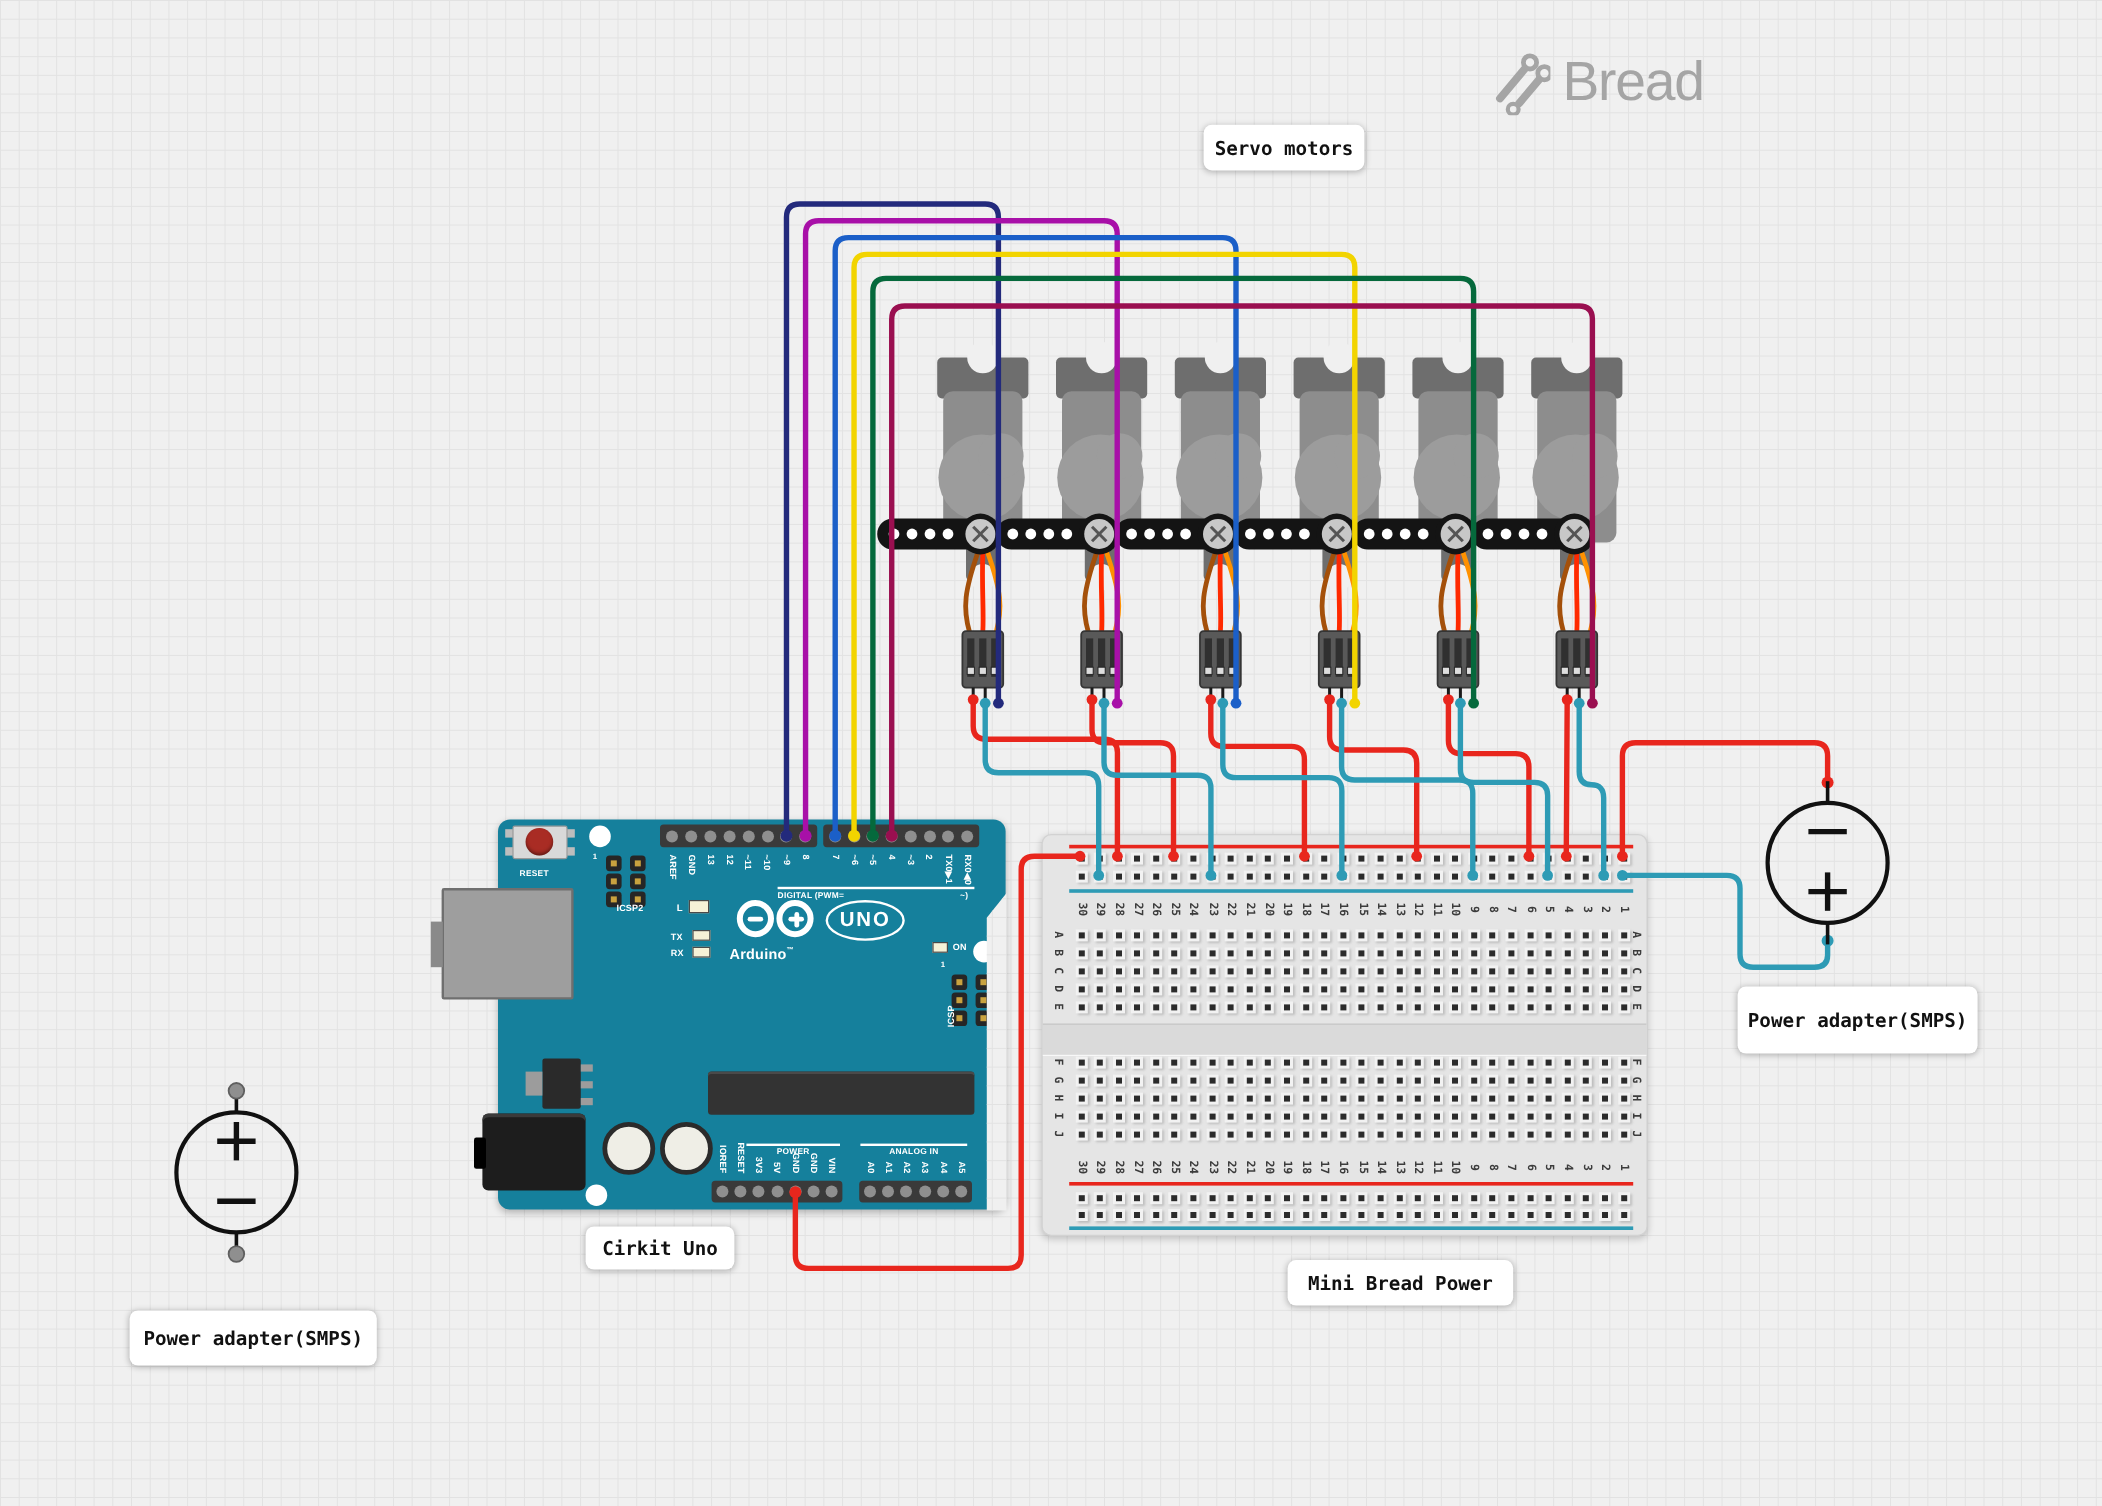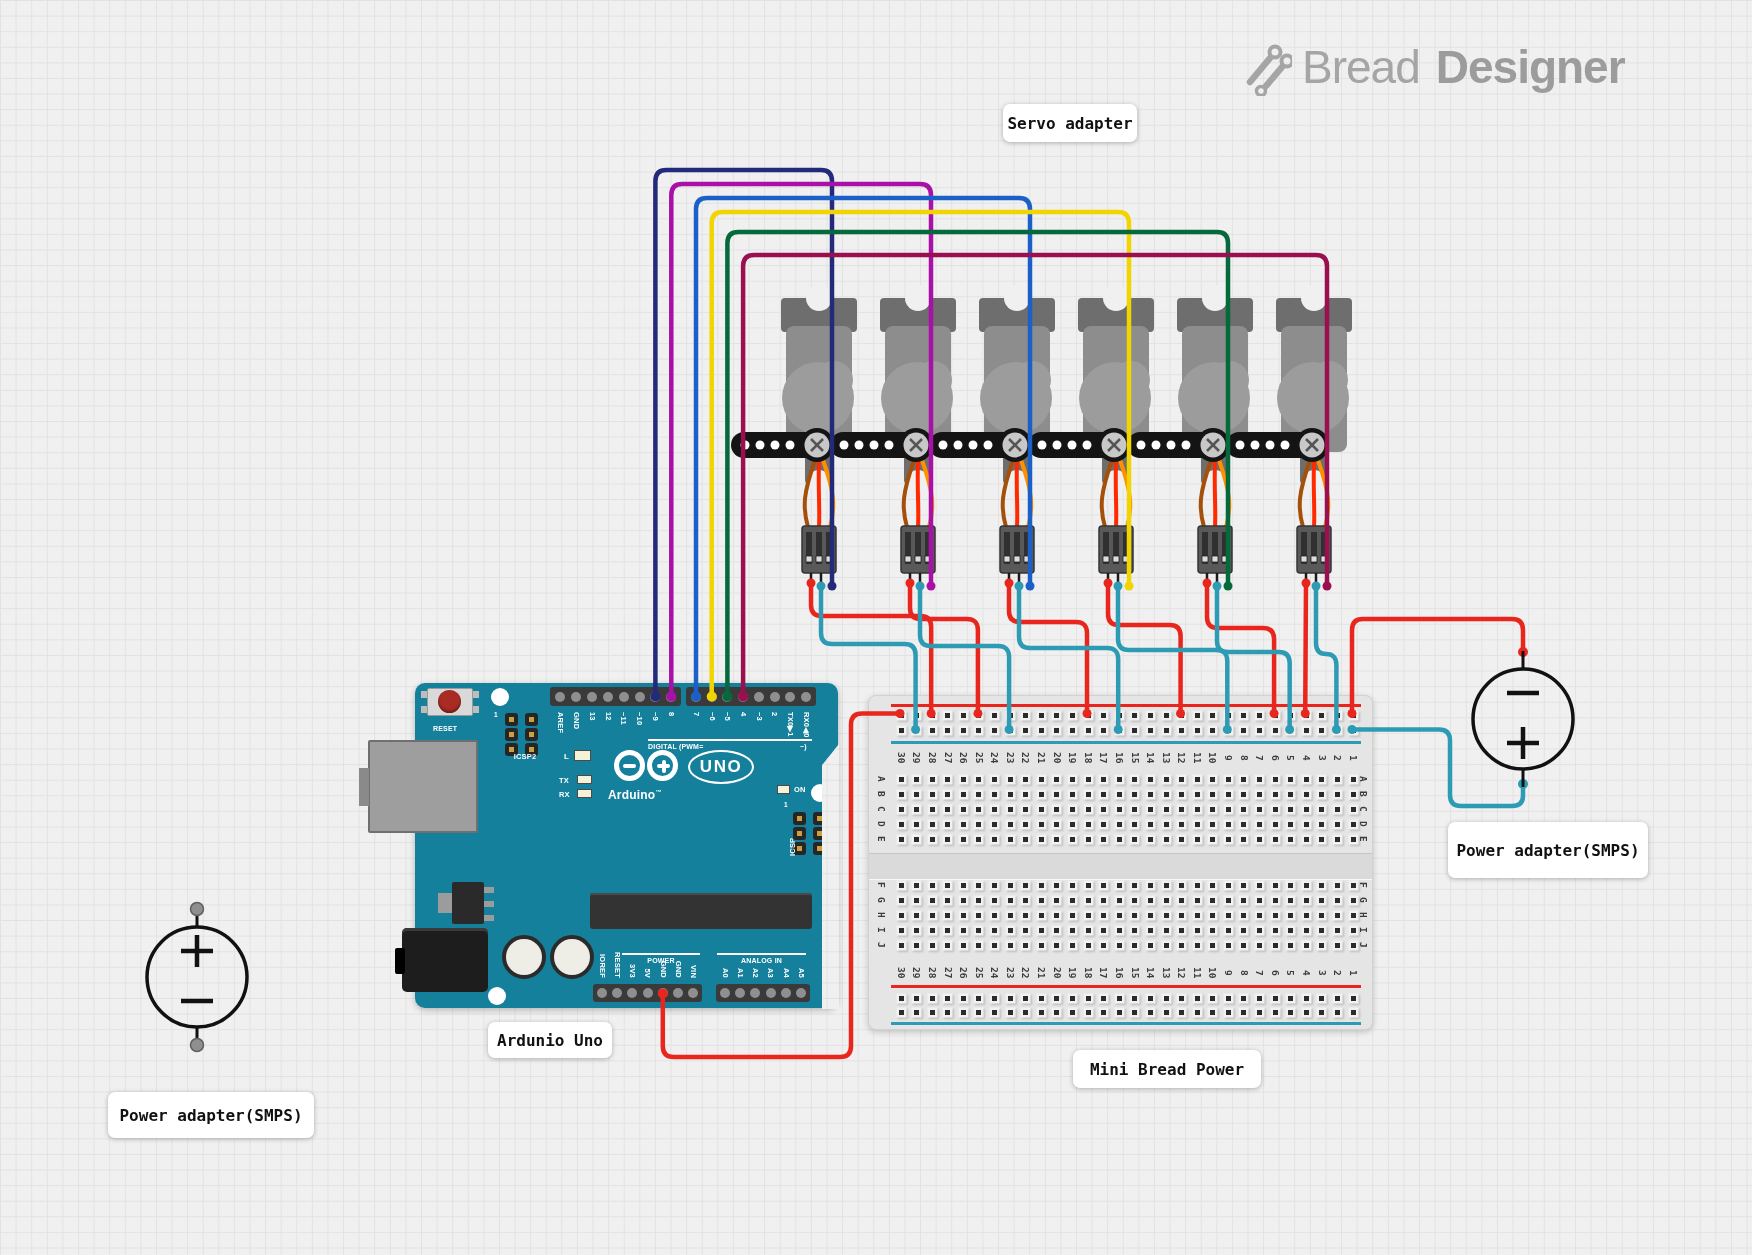--- a/index.html
+++ b/index.html
@@ -982,31 +982,30 @@
     <g>
       <line x1="1523" y1="651" x2="1523" y2="669" stroke="#111" stroke-width="3"></line>
       <line x1="1523" y1="769" x2="1523" y2="787" stroke="#111" stroke-width="3"></line>
       <circle cx="1523" cy="719" r="50" fill="none" stroke="#111" stroke-width="3.5"></circle>
       <line x1="1507" y1="693" x2="1539" y2="693" stroke="#111" stroke-width="4.5"></line>
       <line x1="1507" y1="743" x2="1539" y2="743" stroke="#111" stroke-width="4.5"></line>
       <line x1="1523" y1="727" x2="1523" y2="759" stroke="#111" stroke-width="4.5"></line>
     </g>
   </svg>
 
-<div class="note" style="left:1003px;top:104px;width:134px;height:38px">Servo adapter</div>
-<div class="note" style="left:488px;top:1022px;width:124px;height:36px">Ardunio Uno</div>
+<div class="note" style="left:1003px;top:104px;width:134px;height:38px">Servo motors</div>
+<div class="note" style="left:488px;top:1022px;width:124px;height:36px">Cirkit Uno</div>
 <div class="note" style="left:1073px;top:1050px;width:188px;height:38px">Mini Bread Power</div>
 <div class="note" style="left:108px;top:1092px;width:206px;height:46px">Power adapter(SMPS)</div>
 <div class="note" style="left:1448px;top:822px;width:200px;height:56px">Power adapter(SMPS)</div>
 
 <div id="brand">
   <svg width="54" height="58" viewBox="0 0 54 58">
     <g stroke="#a5a5a5" fill="none" stroke-linecap="round">
       <circle cx="37" cy="14" r="5.5" stroke-width="4"></circle>
       <line x1="32.5" y1="19.5" x2="12" y2="44" stroke-width="6.5"></line>
       <circle cx="49" cy="23" r="5.5" stroke-width="4"></circle>
       <line x1="44.5" y1="28.5" x2="28" y2="48" stroke-width="6.5"></line>
       <circle cx="23" cy="53" r="4.5" stroke-width="3.5"></circle>
     </g>
   </svg>
   <span class="b-reg">Bread</span>
-  <span class="b-bold">Designer</span>
 </div>
 
 </body></html>

